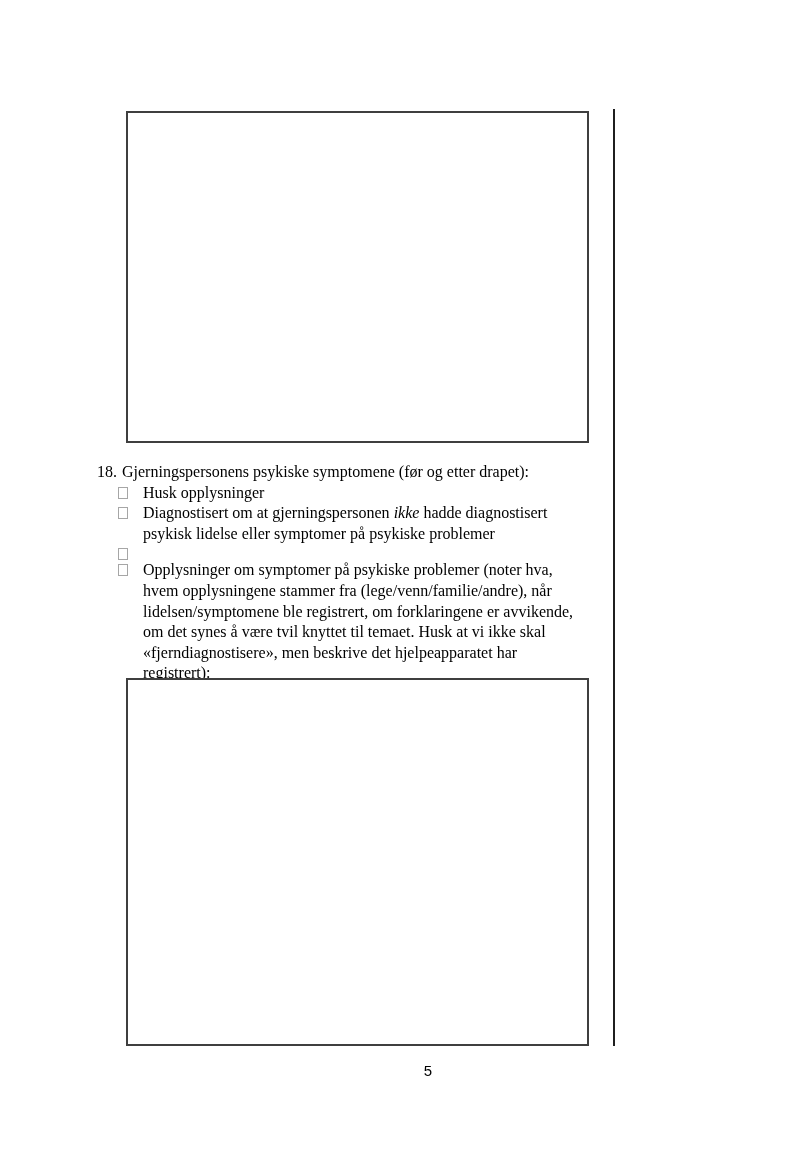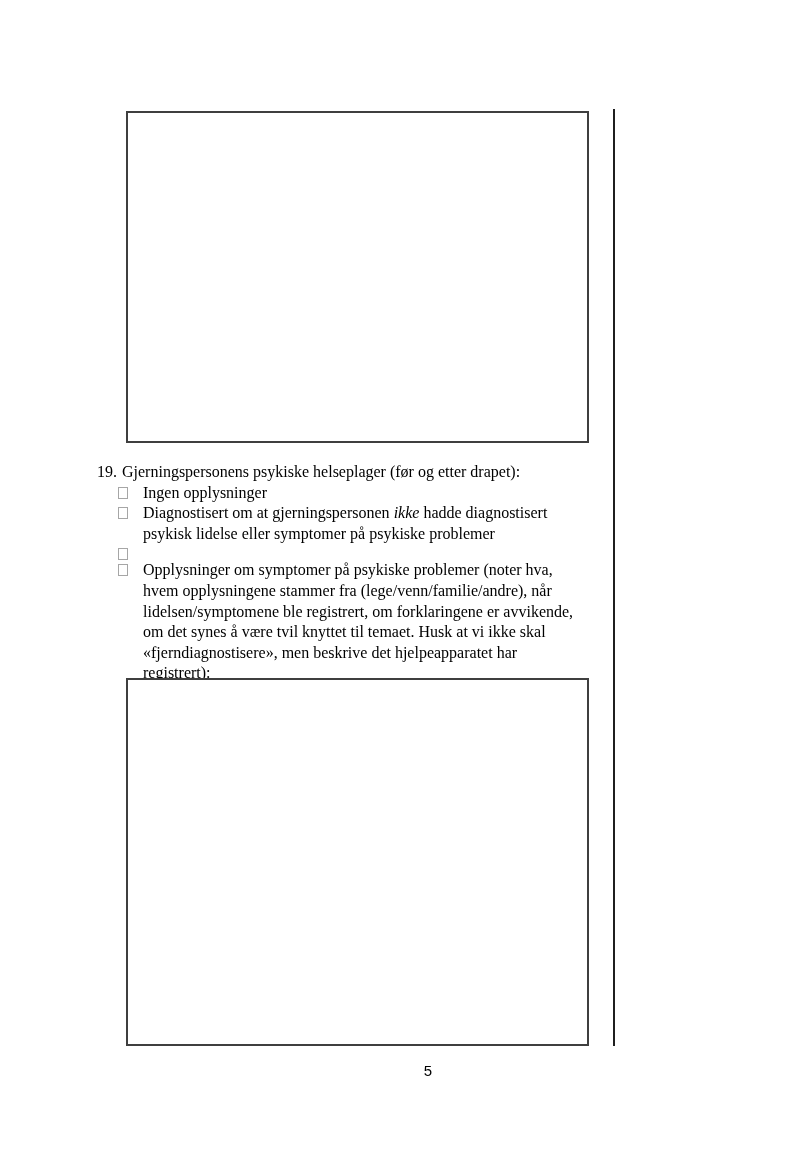--- a/index.html
+++ b/index.html
@@ -71,26 +71,26 @@
 </style>
 </head>
 <body>
 
 <div class="change-bar"></div>
 
 <div class="answer-box top"></div>
 
 <div class="question">
   <div class="q-line">
-    <span class="q-num">19.</span><span>Gjerningspersonens psykiske helseplager (før og etter drapet):</span>
+    <span class="q-num">18.</span><span>Gjerningspersonens psykiske symptomene (før og etter drapet):</span>
   </div>
 
   <div class="option">
     <span class="checkbox"></span>
-    <span class="opt-text">Ingen opplysninger</span>
+    <span class="opt-text">Husk opplysninger</span>
   </div>
 
   <div class="option">
     <span class="checkbox"></span>
     <span class="opt-text"><span>Diagnostisert om at gjerningspersonen </span><em>ikke</em><span> hadde diagnostisert psykisk lidelse eller symptomer på psykiske problemer</span></span>
   </div>
 
   <div class="option">
     <span class="checkbox"></span>
   </div>

